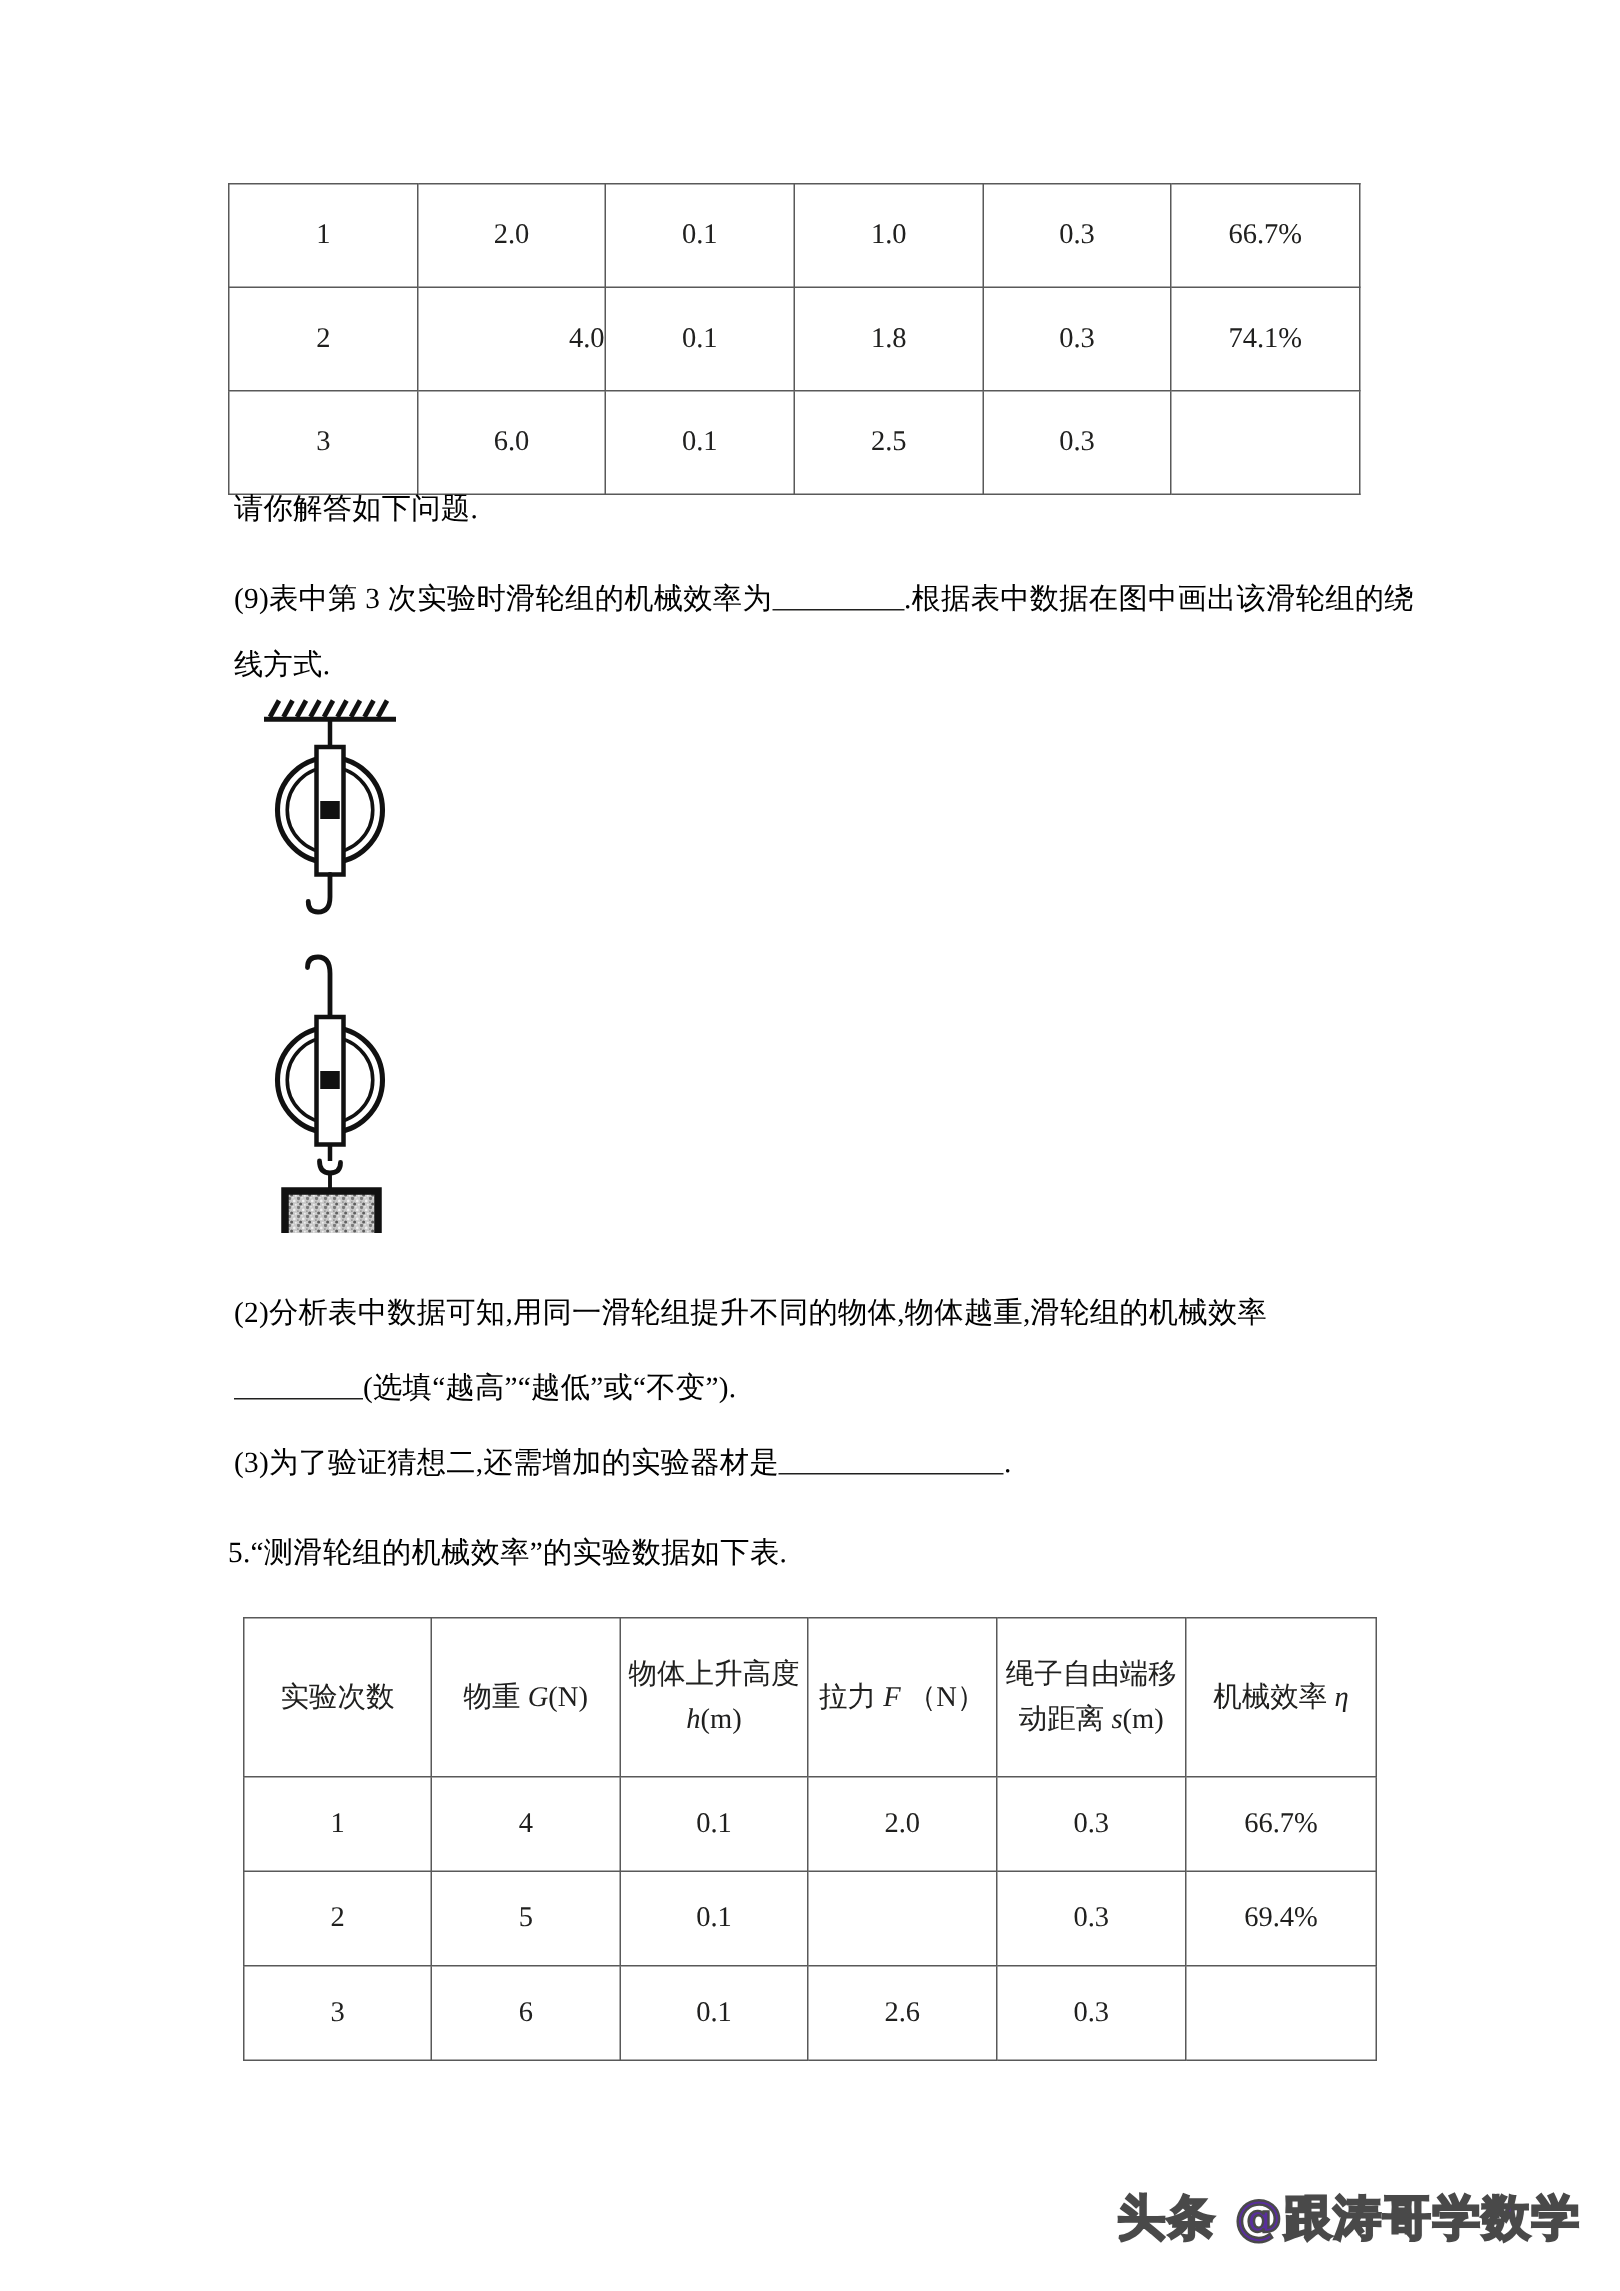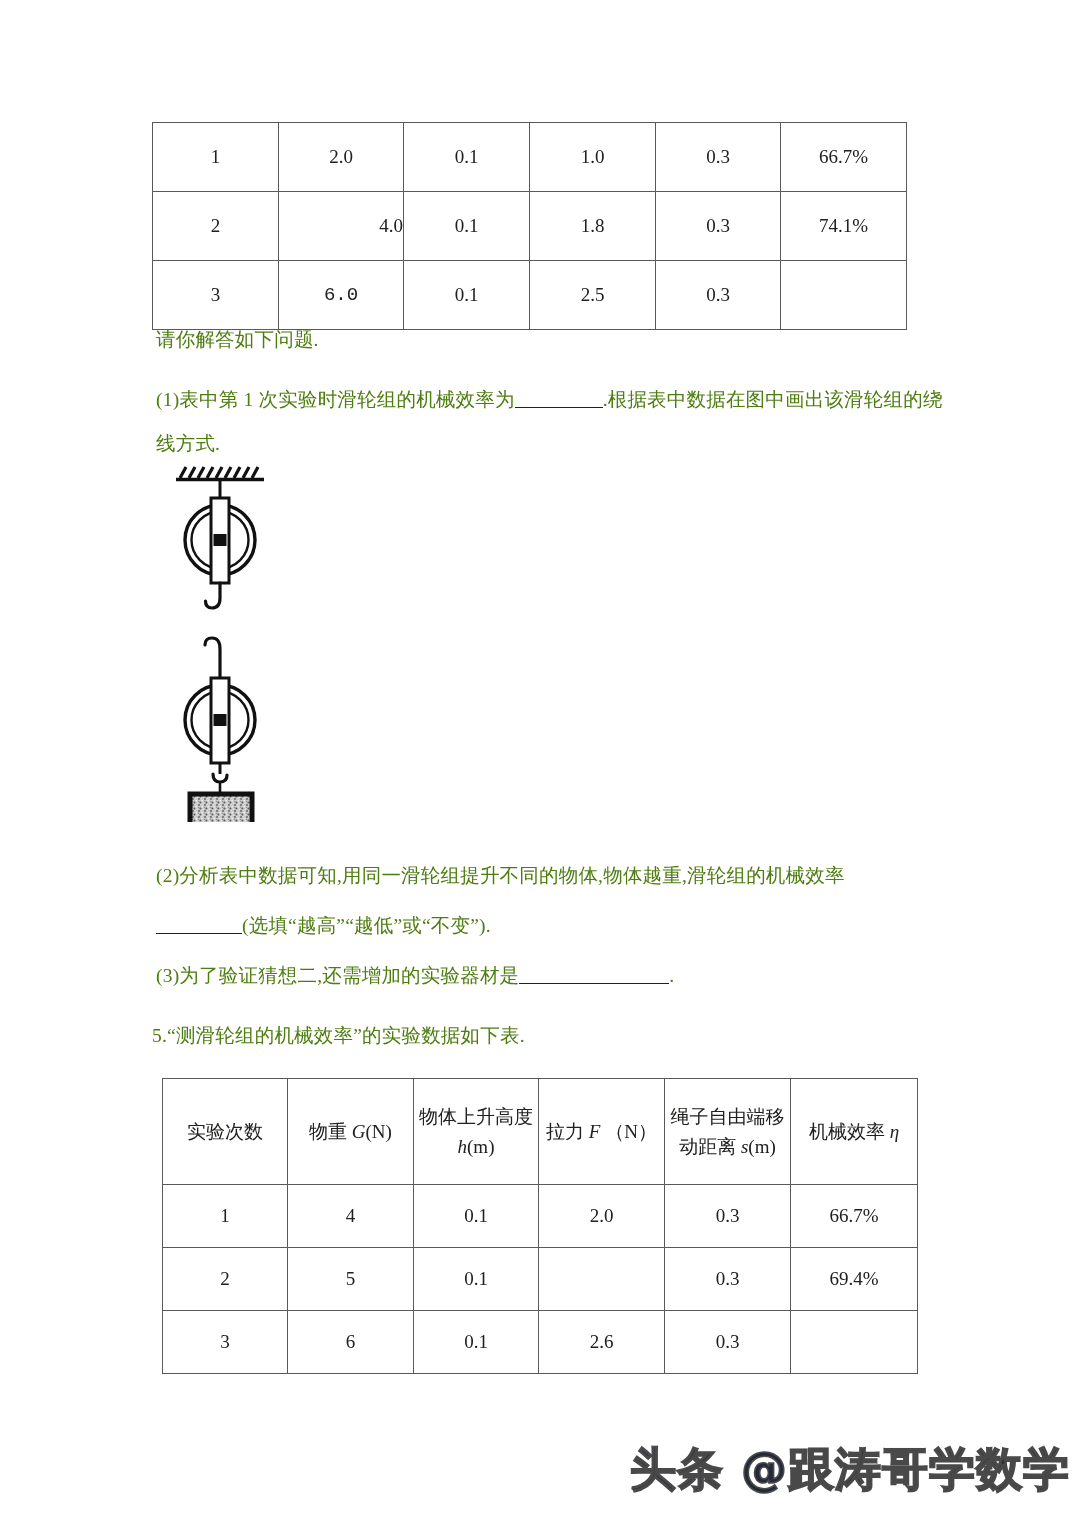--- a/index.html
+++ b/index.html
@@ -15,21 +15,21 @@
     color: #1a1a1a;
     overflow: hidden;
   }
 
   
   .para {
     position: absolute;
     font-size: 19.5px;
     line-height: 1.45;
     letter-spacing: 0.2px;
-    color: #4d7c0f;
+    color: #000000;
     white-space: nowrap;
   }
   .blank-line {
     display: inline-block;
     border-bottom: 1.6px solid #20201f;
     vertical-align: -2px;
   }
 
   
   table.dtable {
@@ -56,27 +56,27 @@
     position: absolute;
     left: 168px;
     top: 462px;
     width: 130px;
     height: 360px;
   }
 
   
   #watermark {
     position: absolute;
-    right: 10px;
+    right: 26px;
     bottom: 26px;
     font-family: "DejaVu Sans", sans-serif;
-    font-size: 46px;
+    font-size: 32px;
     font-weight: 700;
     letter-spacing: 1px;
-    color: #0f172a;
+    color: #4c1d95;
     -webkit-text-stroke: 1.6px #3a3a3a;
     text-shadow: 0 0 1px #4a4a4a;
     opacity: 0.92;
     white-space: nowrap;
   }
 </style>
 </head>
 <body>
 
 <table class="dtable" id="top-table" style="left:152px; top:122px; width:754px;">
@@ -100,33 +100,33 @@
       <tr>
         <td style="height: 68px;">2</td>
         <td style="height: 68px; text-align: right;">4.0</td>
         <td style="height: 68px;">0.1</td>
         <td style="height: 68px;">1.8</td>
         <td style="height: 68px;">0.3</td>
         <td style="height: 68px; text-align: center;">74.1%</td>
       </tr>
       <tr>
         <td style="height: 68px;">3</td>
-        <td style="height: 68px; font-family: Liberation Mono, monospace;">6.0</td>
+        <td style="height: 68px;">6.0</td>
         <td style="height: 68px;">0.1</td>
         <td style="height: 68px;">2.5</td>
         <td style="height: 68px;">0.3</td>
         <td style="height: 68px;"></td>
       </tr>
     </tbody>
 </table>
 
 <div class="para" style="left:156px; top:326px;">请你解答如下问题.</div>
 
 <div class="para" style="left:156px; top:386px;">
-  <span>(1)表中第 1 次实验时滑轮组的机械效率为</span><span class="blank-line" style="width:88px;"></span><span>.根据表中数据在图中画出该滑轮组的绕</span>
+  <span>(9)表中第 3 次实验时滑轮组的机械效率为</span><span class="blank-line" style="width:88px;"></span><span>.根据表中数据在图中画出该滑轮组的绕</span>
 </div>
 <div class="para" style="left:156px; top:430px;">线方式.</div>
 
 <div id="pulley-figure">
   <svg width="130" height="360" viewBox="0 0 130 360" xmlns="http://www.w3.org/2000/svg">
     <defs>
       <pattern id="grain" width="6" height="6" patternUnits="userSpaceOnUse">
         <rect width="6" height="6" fill="#c9c9c9"></rect>
         <circle cx="1" cy="1" r="1.1" fill="#7a7a7a"></circle>
         <circle cx="4.2" cy="2.6" r="0.9" fill="#f0f0f0"></circle>

